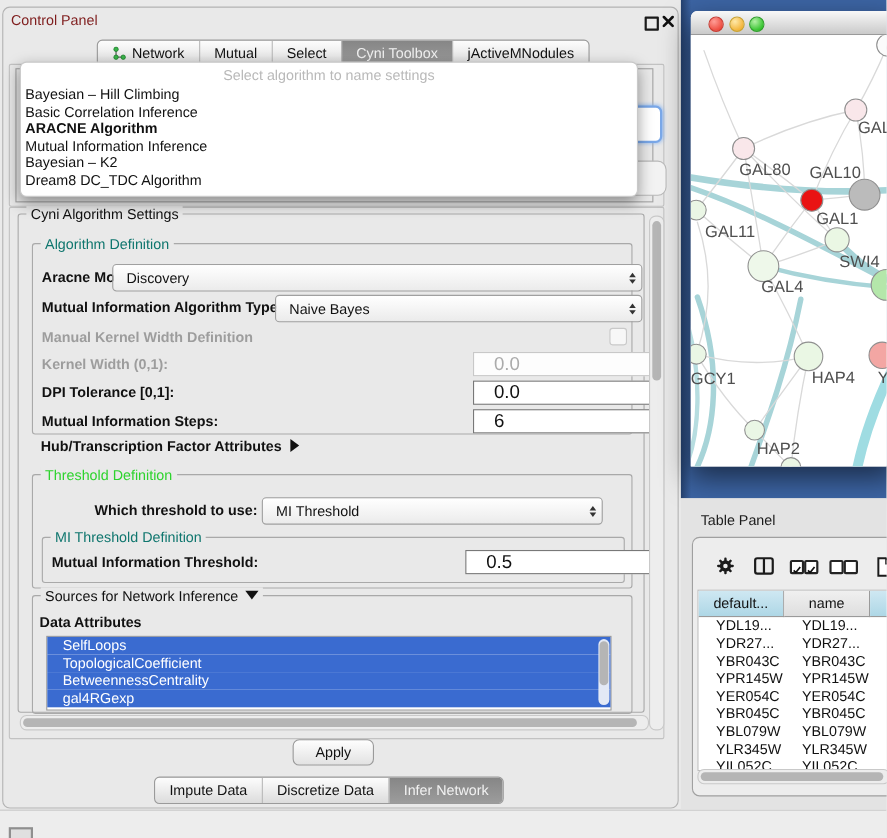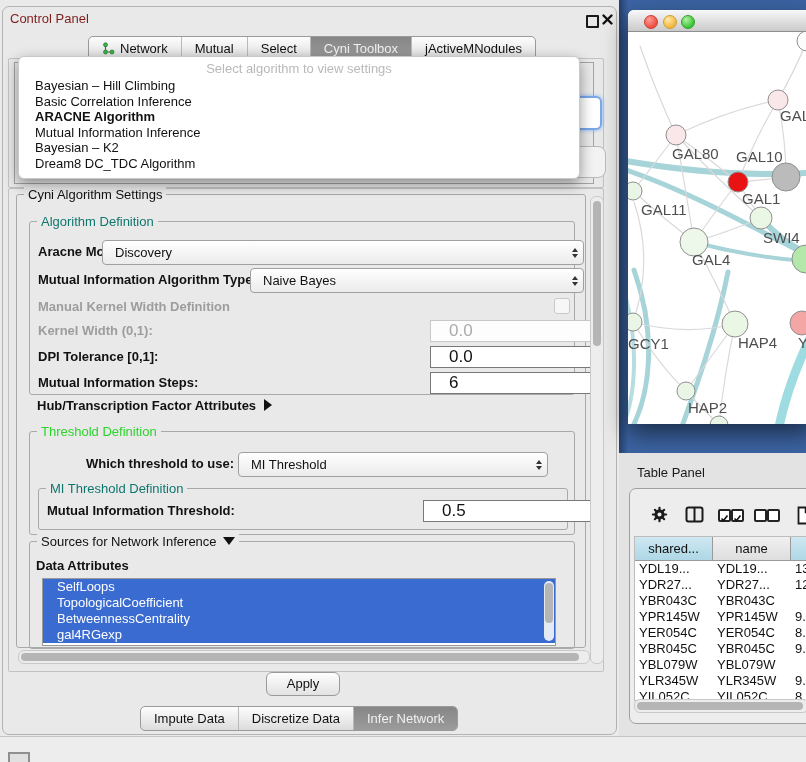--- a/index.html
+++ b/index.html
@@ -14,21 +14,21 @@
   
   .tabstrip{display:flex;border:1px solid #9a9a9a;border-radius:5px;overflow:hidden;
             background:linear-gradient(#fdfdfd,#dcdcdc);height:23px;line-height:23px}
   .tab{padding:0 13px;border-left:1px solid #b9b9b9;white-space:nowrap;display:flex;align-items:center;gap:5px}
   .tab:first-child{border-left:none}
   .tab.sel{background:linear-gradient(#868686,#9c9c9c);color:#f1f1f1}
   
   .popup{left:18px;top:56px;width:560px;height:118px;background:#fff;border:1px solid #c9c9c9;
          border-radius:6px;box-shadow:0 5px 14px rgba(0,0,0,.4);z-index:6;padding-top:3px}
   .popup-ph{text-align:center;color:#b9b9b9;height:18px;line-height:18px;font-size:13px}
-  .algo-item{padding-left:16px;height:15.5px;line-height:15.5px;font-size:13px;white-space:nowrap}
+  .algo-item{padding-left:4px;height:15.5px;line-height:15.5px;font-size:13px;white-space:nowrap}
   .algo-item.bold{font-weight:bold}
   
   .outer-box{border:1px solid #c2c2c2;border-radius:2px}
   .chooser{left:14px;top:62px;width:578px;height:120px;border:1px solid #a3a3a3;background:#e9e9e9}
   .blue-combo{left:64px;top:96px;width:534px;height:30px;background:#fff;border:2px solid #79a7e8;
               border-radius:6px;box-shadow:0 0 4px #86b2ef;z-index:1}
   .gal-combo{left:64px;top:146px;width:522px;height:30px;background:#f2f2f2;border:1px solid #b8b8b8;
              border-radius:8px;line-height:30px;padding-left:18px;color:#b3b3b3;z-index:1}
   
   .group{position:absolute;border:1px solid #a9a9a9;border-radius:3px}
@@ -75,21 +75,21 @@
   .tp-window{left:629px;top:488px;width:185px;height:234px;background:#ededed;border:1px solid #a0a0a0;
              border-radius:7px 0 0 7px}
   .tp-toolbar-icon{position:absolute;top:17px}
   .sm-cb{position:absolute;top:20px;width:9px;height:9px;border:2px solid #242424;border-radius:2px;background:#fff}
   .tp-table{position:absolute;left:4px;top:47px;width:210px;height:163px;background:#fff;overflow:hidden;border:1px solid #bdbdbd}
   .hd-cell{display:inline-block;height:24px;line-height:24px;text-align:center;font-size:13px;
            border-right:1px solid #9a9a9a;border-bottom:1px solid #9a9a9a;box-sizing:border-box;vertical-align:top}
   .hd-blue{background:linear-gradient(#cfe8f2,#aed7e6)}
   .hd-gray{background:linear-gradient(#f0f0f0,#dedede)}
   .tr{white-space:nowrap;height:16px;line-height:16px}
-  .td{display:inline-block;padding-left:4px;box-sizing:border-box;font-size:13px;overflow:hidden;vertical-align:top;height:16px}
+  .td{display:inline-block;padding-left:16px;box-sizing:border-box;font-size:13px;overflow:hidden;vertical-align:top;height:16px}
   .c0{width:78px}.c1{width:78px}.c2{width:60px}
   .bottom-strip{left:0;top:736px;width:806px;height:26px;background:#ededed;border-top:1px solid #c6c6c6}
   .mini-box{left:8px;top:752px;width:18px;height:14px;border:2px solid #8f8f8f;background:#e0e0e0}
 </style>
 </head>
 <body>
 
 <div class="abs cp-bg"></div>
 <span class="abs cp-title">Control Panel</span>
 <span class="abs float-icon"></span>
@@ -216,21 +216,21 @@
     </div>
   <div class="tab">
       <span>Discretize Data</span>
     </div>
   <div class="tab sel">
       <span>Infer Network</span>
     </div>
 </div>
 
 <div class="abs popup">
-  <div class="popup-ph">Select algorithm to view settings</div>
+  <div class="popup-ph">Select algorithm to name settings</div>
   <div id="algo-items">
       <div class="algo-item">Bayesian – Hill Climbing</div>
       <div class="algo-item">Basic Correlation Inference</div>
       <div class="algo-item bold">ARACNE Algorithm</div>
       <div class="algo-item">Mutual Information Inference</div>
       <div class="algo-item">Bayesian – K2</div>
       <div class="algo-item">Dream8 DC_TDC Algorithm</div>
     </div>
 </div>
 
@@ -333,21 +333,21 @@
       </svg></span>
   <span class="sm-cb" style="left:124px"></span>
   <span class="sm-cb" style="left:137px"></span>
   <span class="tp-toolbar-icon" style="left:167px">
     <svg width="15" height="19" viewBox="0 0 15 19">
         <path d="M1.5 1.5 h7 l5 5 v11 h-12 z" fill="#fff" stroke="#1b1b1b" stroke-width="1.8"></path>
         <path d="M8.5 1.5 v5 h5" fill="none" stroke="#1b1b1b" stroke-width="1.5"></path>
       </svg>
   </span>
   <div class="tp-table">
-    <div id="tp-head" style="white-space:nowrap"><span class="hd-cell c0 hd-blue">shared...</span><span class="hd-cell c1 hd-gray">name</span><span class="hd-cell c2 hd-blue">A</span></div>
+    <div id="tp-head" style="white-space:nowrap"><span class="hd-cell c0 hd-blue">default...</span><span class="hd-cell c1 hd-gray">name</span><span class="hd-cell c2 hd-blue">A</span></div>
     <div id="tp-body">
         <div class="tr"><span class="td c0">YDL19...</span><span class="td c1">YDL19...</span><span class="td c2">13</span></div>
         <div class="tr"><span class="td c0">YDR27...</span><span class="td c1">YDR27...</span><span class="td c2">12</span></div>
         <div class="tr"><span class="td c0">YBR043C</span><span class="td c1">YBR043C</span><span class="td c2"></span></div>
         <div class="tr"><span class="td c0">YPR145W</span><span class="td c1">YPR145W</span><span class="td c2">9.</span></div>
         <div class="tr"><span class="td c0">YER054C</span><span class="td c1">YER054C</span><span class="td c2">8.</span></div>
         <div class="tr"><span class="td c0">YBR045C</span><span class="td c1">YBR045C</span><span class="td c2">9.</span></div>
         <div class="tr"><span class="td c0">YBL079W</span><span class="td c1">YBL079W</span><span class="td c2"></span></div>
         <div class="tr"><span class="td c0">YLR345W</span><span class="td c1">YLR345W</span><span class="td c2">9.</span></div>
         <div class="tr"><span class="td c0">YIL052C</span><span class="td c1">YIL052C</span><span class="td c2">8.</span></div>

